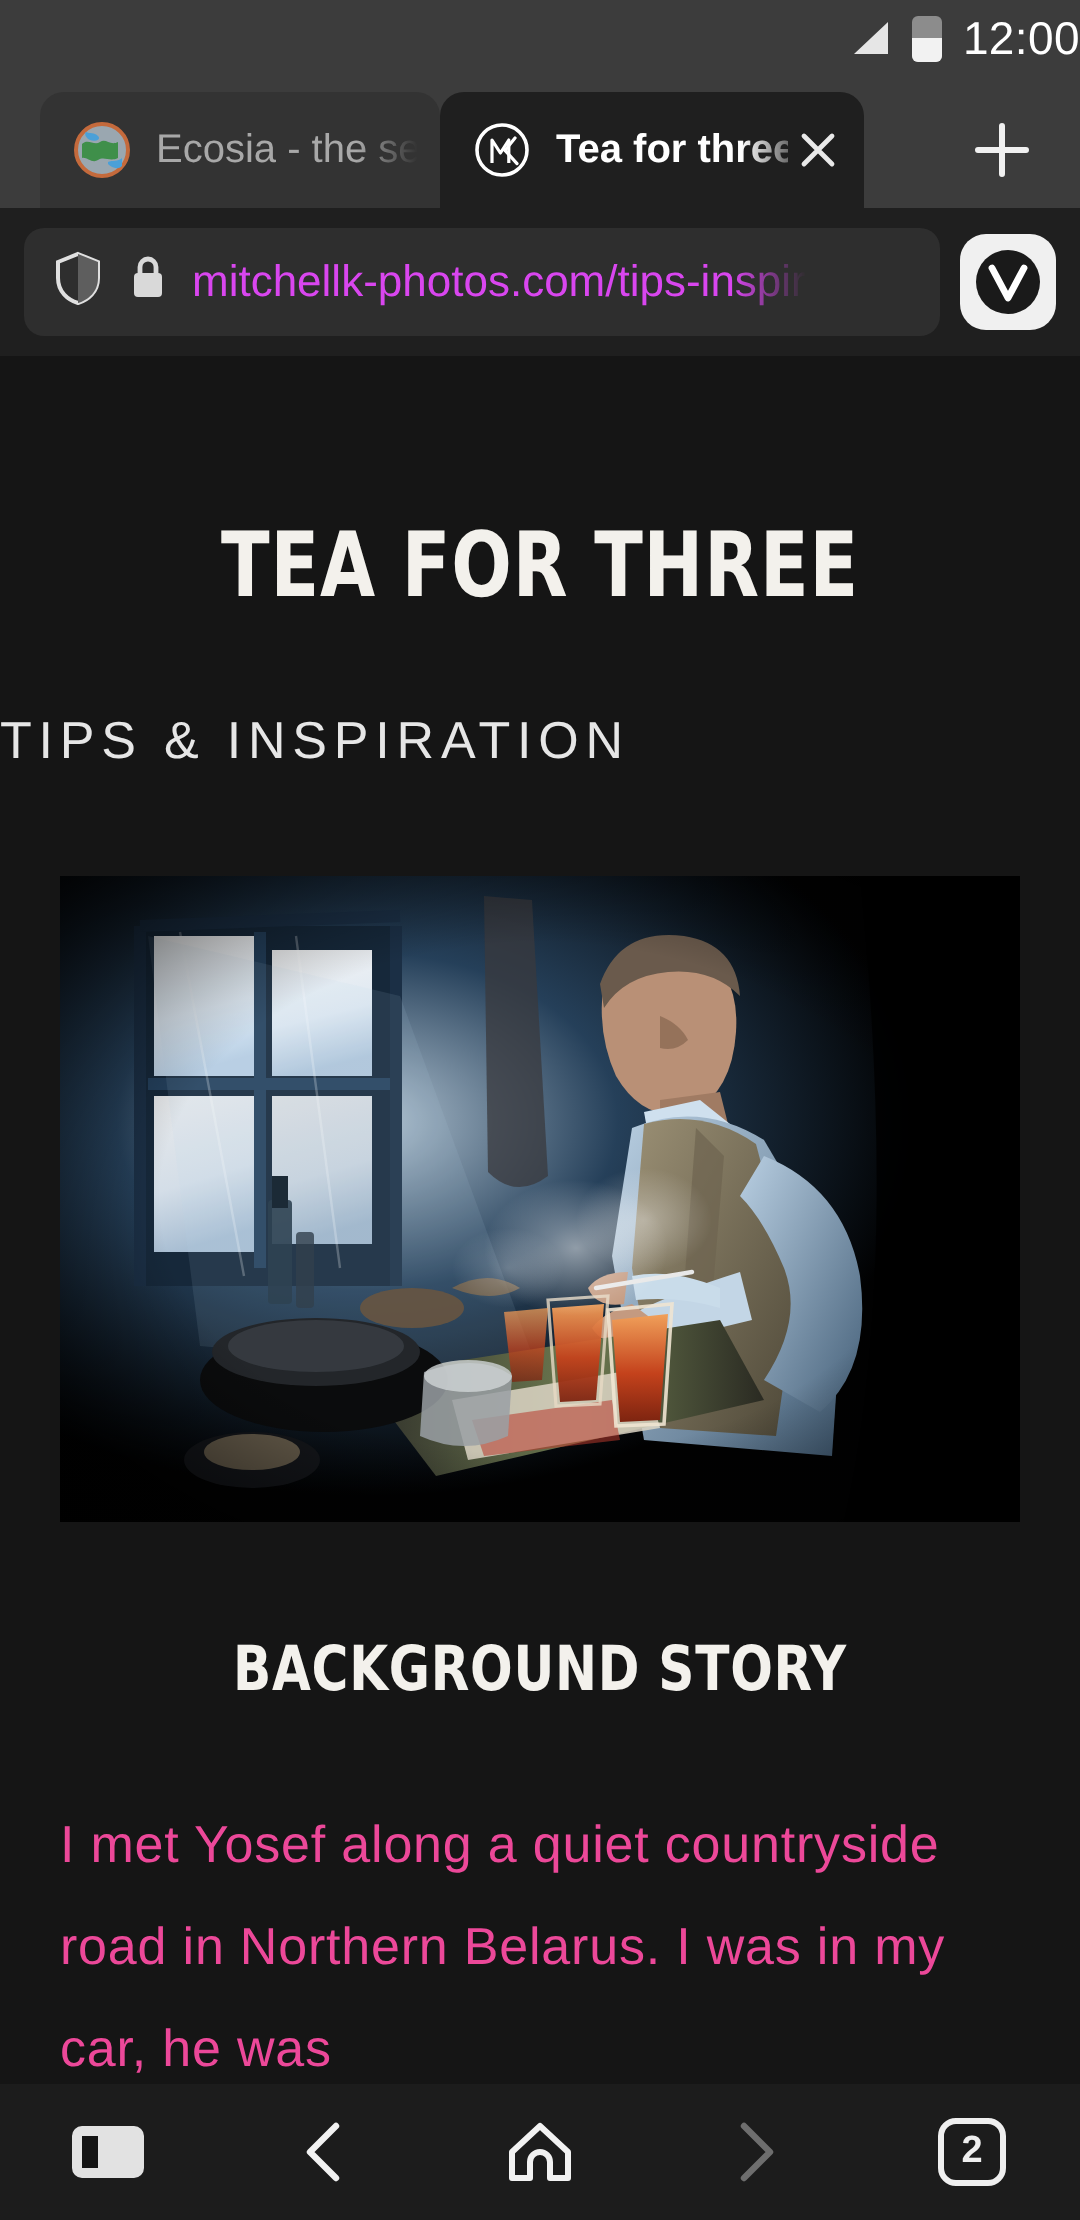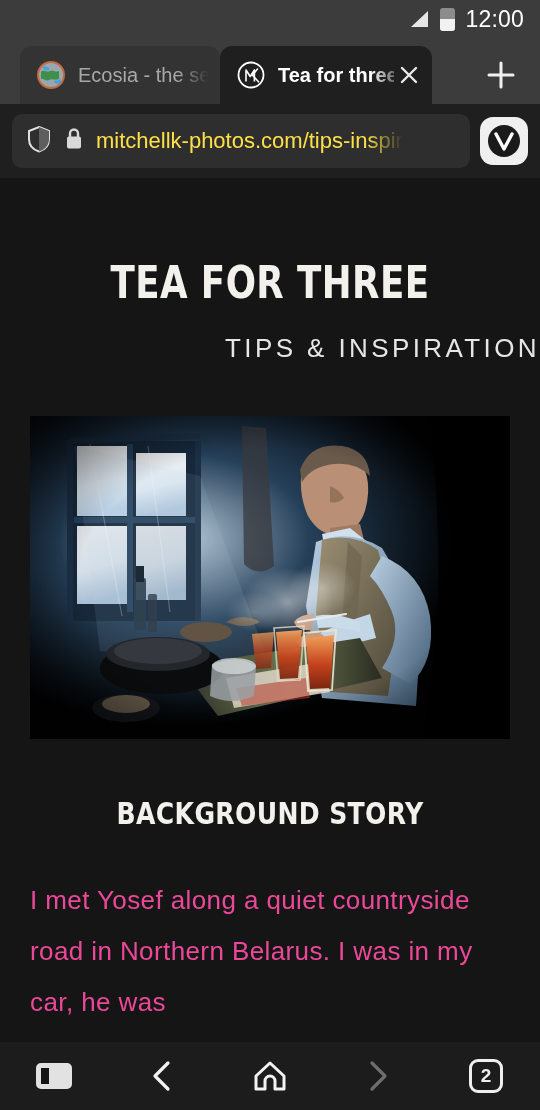--- a/index.html
+++ b/index.html
@@ -9,21 +9,21 @@
     font-family:"Liberation Sans", sans-serif;
     overflow:hidden;
   }
   #screen { position:relative; width:540px; height:1110px; background:#151515; }
 
   
   .statusbar {
     position:absolute; top:0; left:0; width:540px; height:38px;
     background:#3c3c3c;
     display:flex; align-items:center; justify-content:flex-end;
-    padding-right:16px; gap:10px;
+    gap:10px;
   }
   .sig { width:22px; height:18px; position:relative; }
   .sig svg { display:block; }
   .batt {
     width:15px; height:23px; border-radius:3px;
     background:#8c8c8c; position:relative; overflow:hidden;
   }
   .batt::before {
     content:""; position:absolute; left:0; bottom:0; width:100%; height:52%;
     background:#f2f2f2;
@@ -74,21 +74,21 @@
     position:absolute; top:104px; left:0; width:540px; height:74px;
     background:#1f1f1f; display:flex; align-items:center;
     padding:0 12px; gap:10px;
   }
   .urlfield {
     flex:1 1 auto; height:54px; background:#2e2e2e; border-radius:10px;
     display:flex; align-items:center; padding:0 14px; gap:12px;
     overflow:hidden;
   }
   .url-text {
-    color:#fde047; font-size:22px; white-space:nowrap; overflow:hidden;
+    color:#d946ef; font-size:22px; white-space:nowrap; overflow:hidden;
     -webkit-mask-image:linear-gradient(to right,#000 88%,transparent 100%);
     mask-image:linear-gradient(to right,#000 88%,transparent 100%);
   }
   .vivaldi-btn {
     flex:0 0 48px; width:48px; height:48px;
     background:#f0f0f0; border-radius:13px;
     display:flex; align-items:center; justify-content:center;
   }
 
   
@@ -97,23 +97,23 @@
     background:#151515; overflow:hidden;
   }
   .h1 {
     text-align:center; color:#f3f1ec;
     font-family:"DejaVu Sans Condensed","Liberation Sans", sans-serif;
     font-weight:bold; font-size:45px; letter-spacing:.5px;
     transform:scaleX(.88); transform-origin:center;
     margin-top:78px;
   }
   .subtitle {
-    text-align:right; color:#e6e6e6;
+    text-align:left; color:#e6e6e6;
     font-size:26px; letter-spacing:3.4px; font-weight:300;
-    margin-top:24px;
+    margin-top:46px;
   }
   .photo-wrap {
     margin:52px auto 0; width:480px; height:323px;
     position:relative; overflow:hidden; background:#000;
   }
   .photo-wrap svg { display:block; width:480px; height:323px; }
   .h2 {
     text-align:center; color:#f3f1ec;
     font-family:"DejaVu Sans Condensed","Liberation Sans", sans-serif;
     font-weight:bold; font-size:31px; letter-spacing:.4px;

